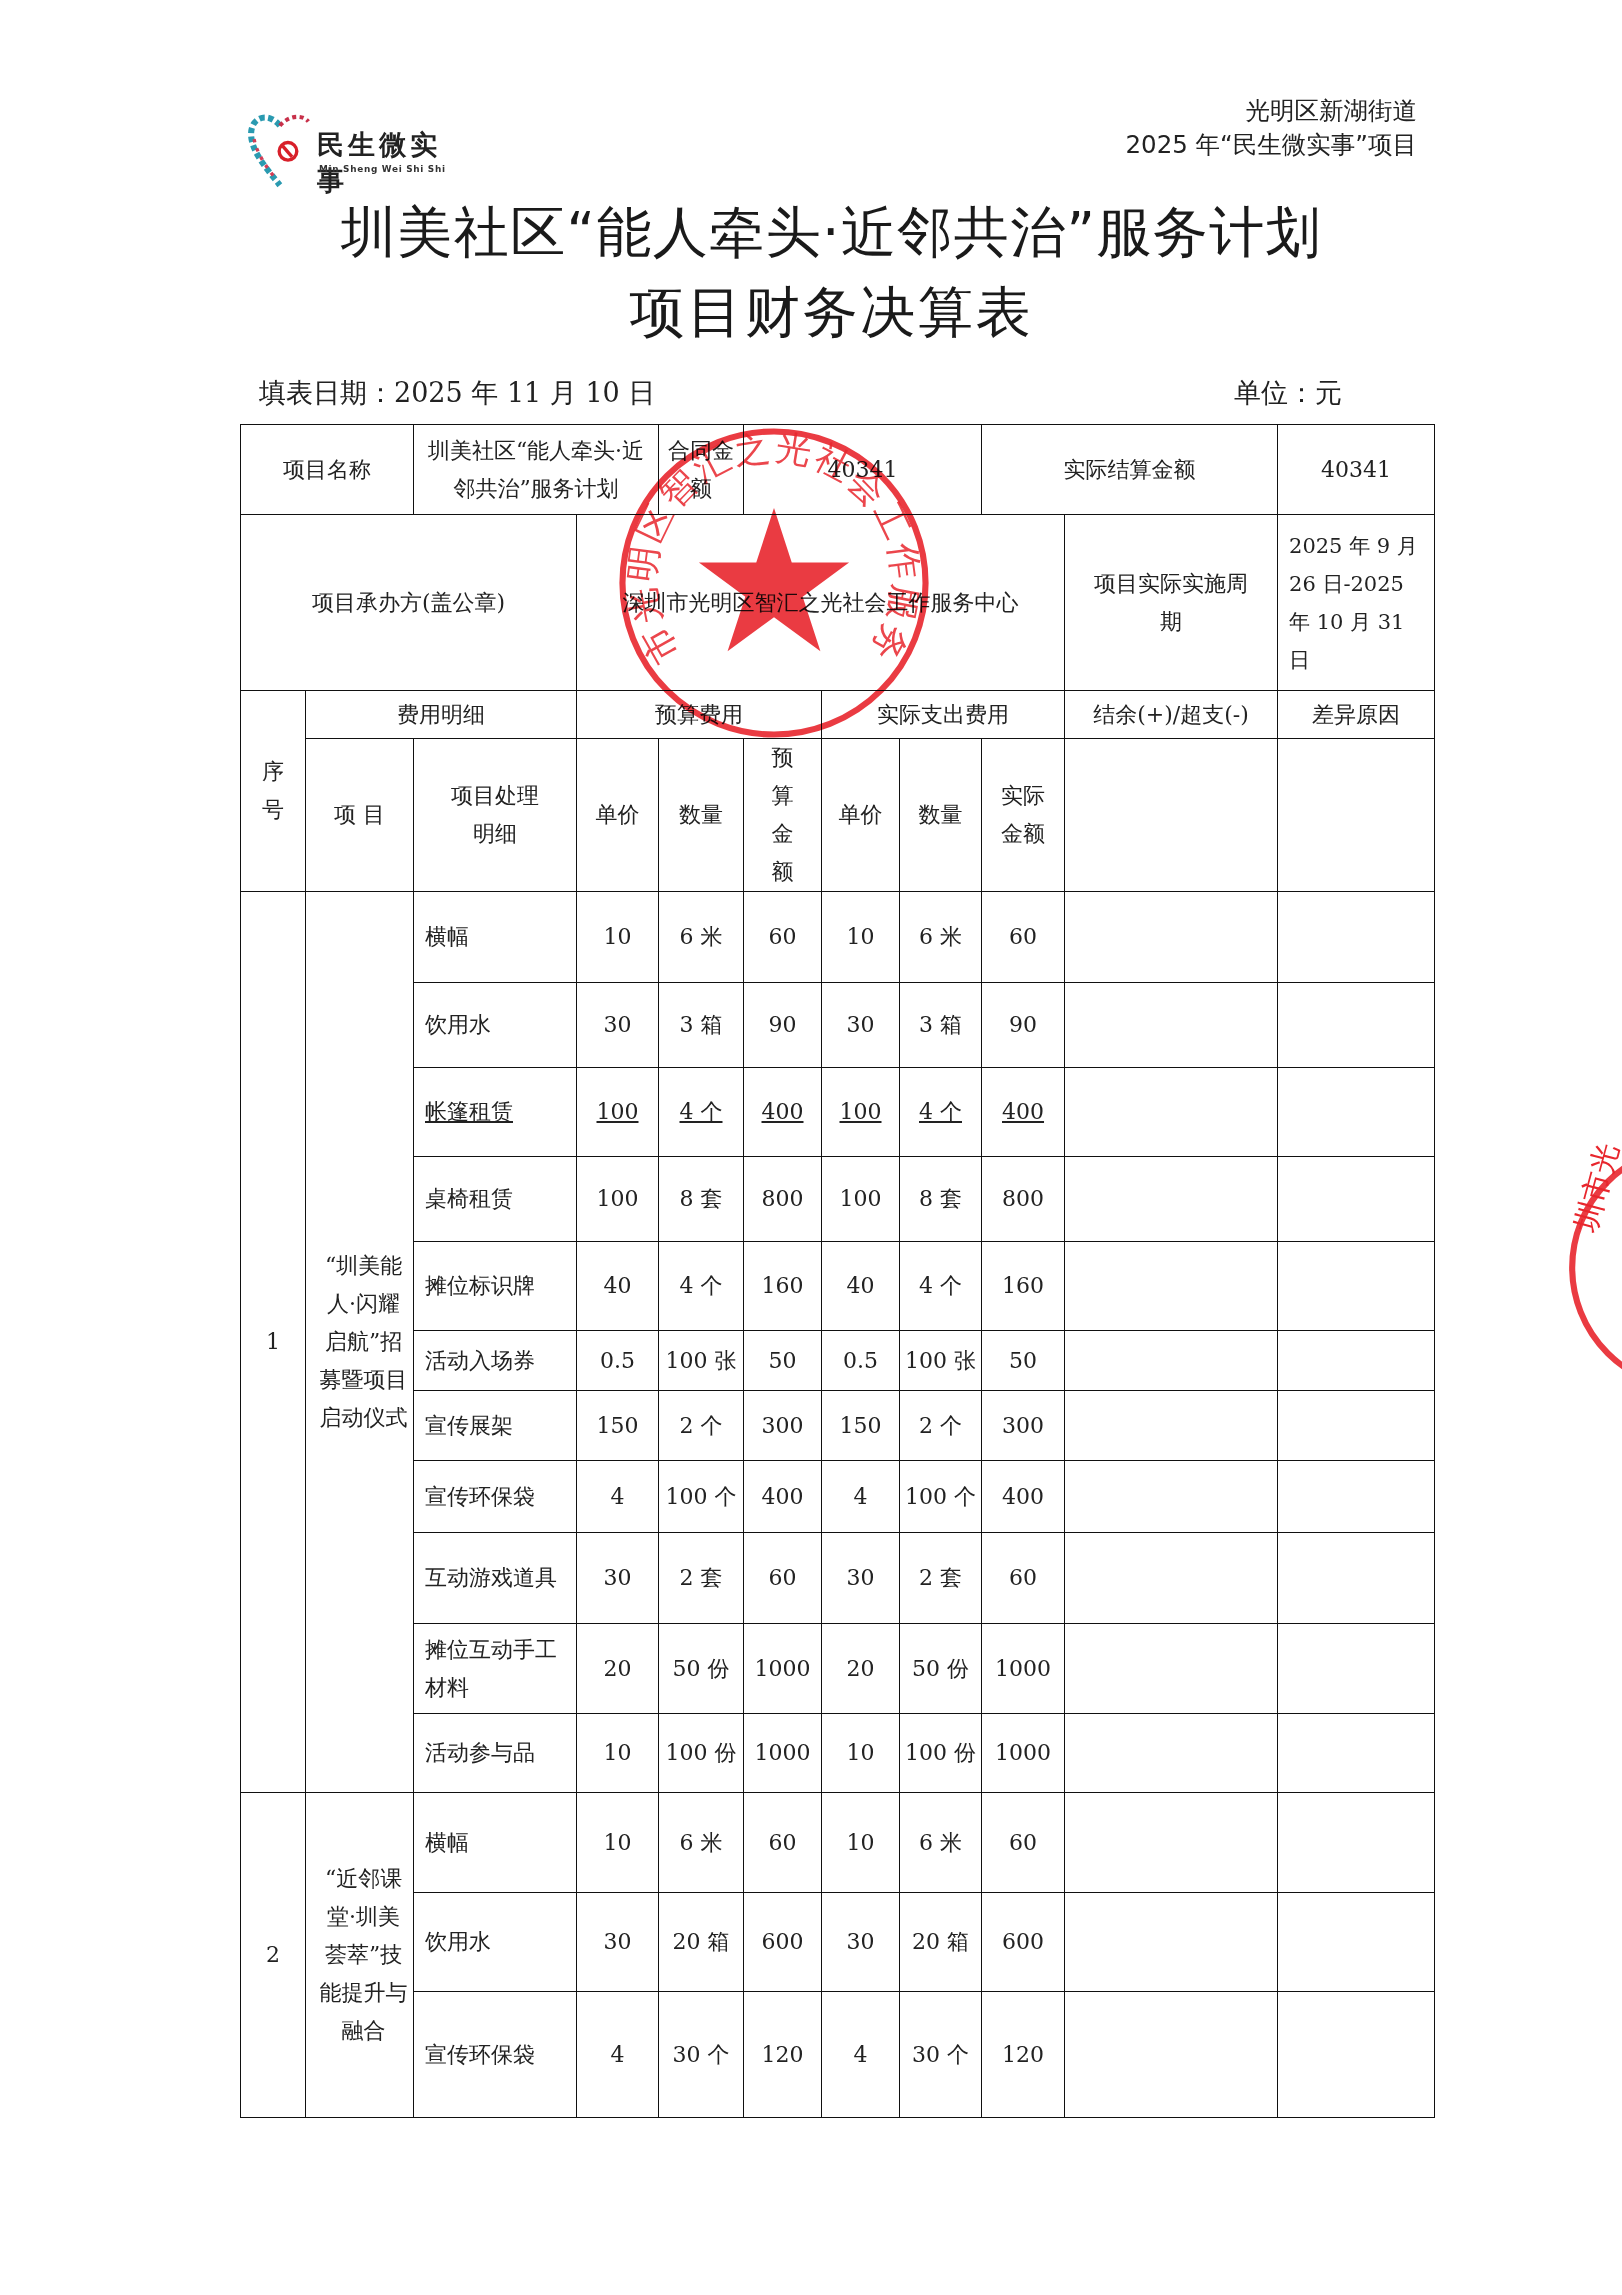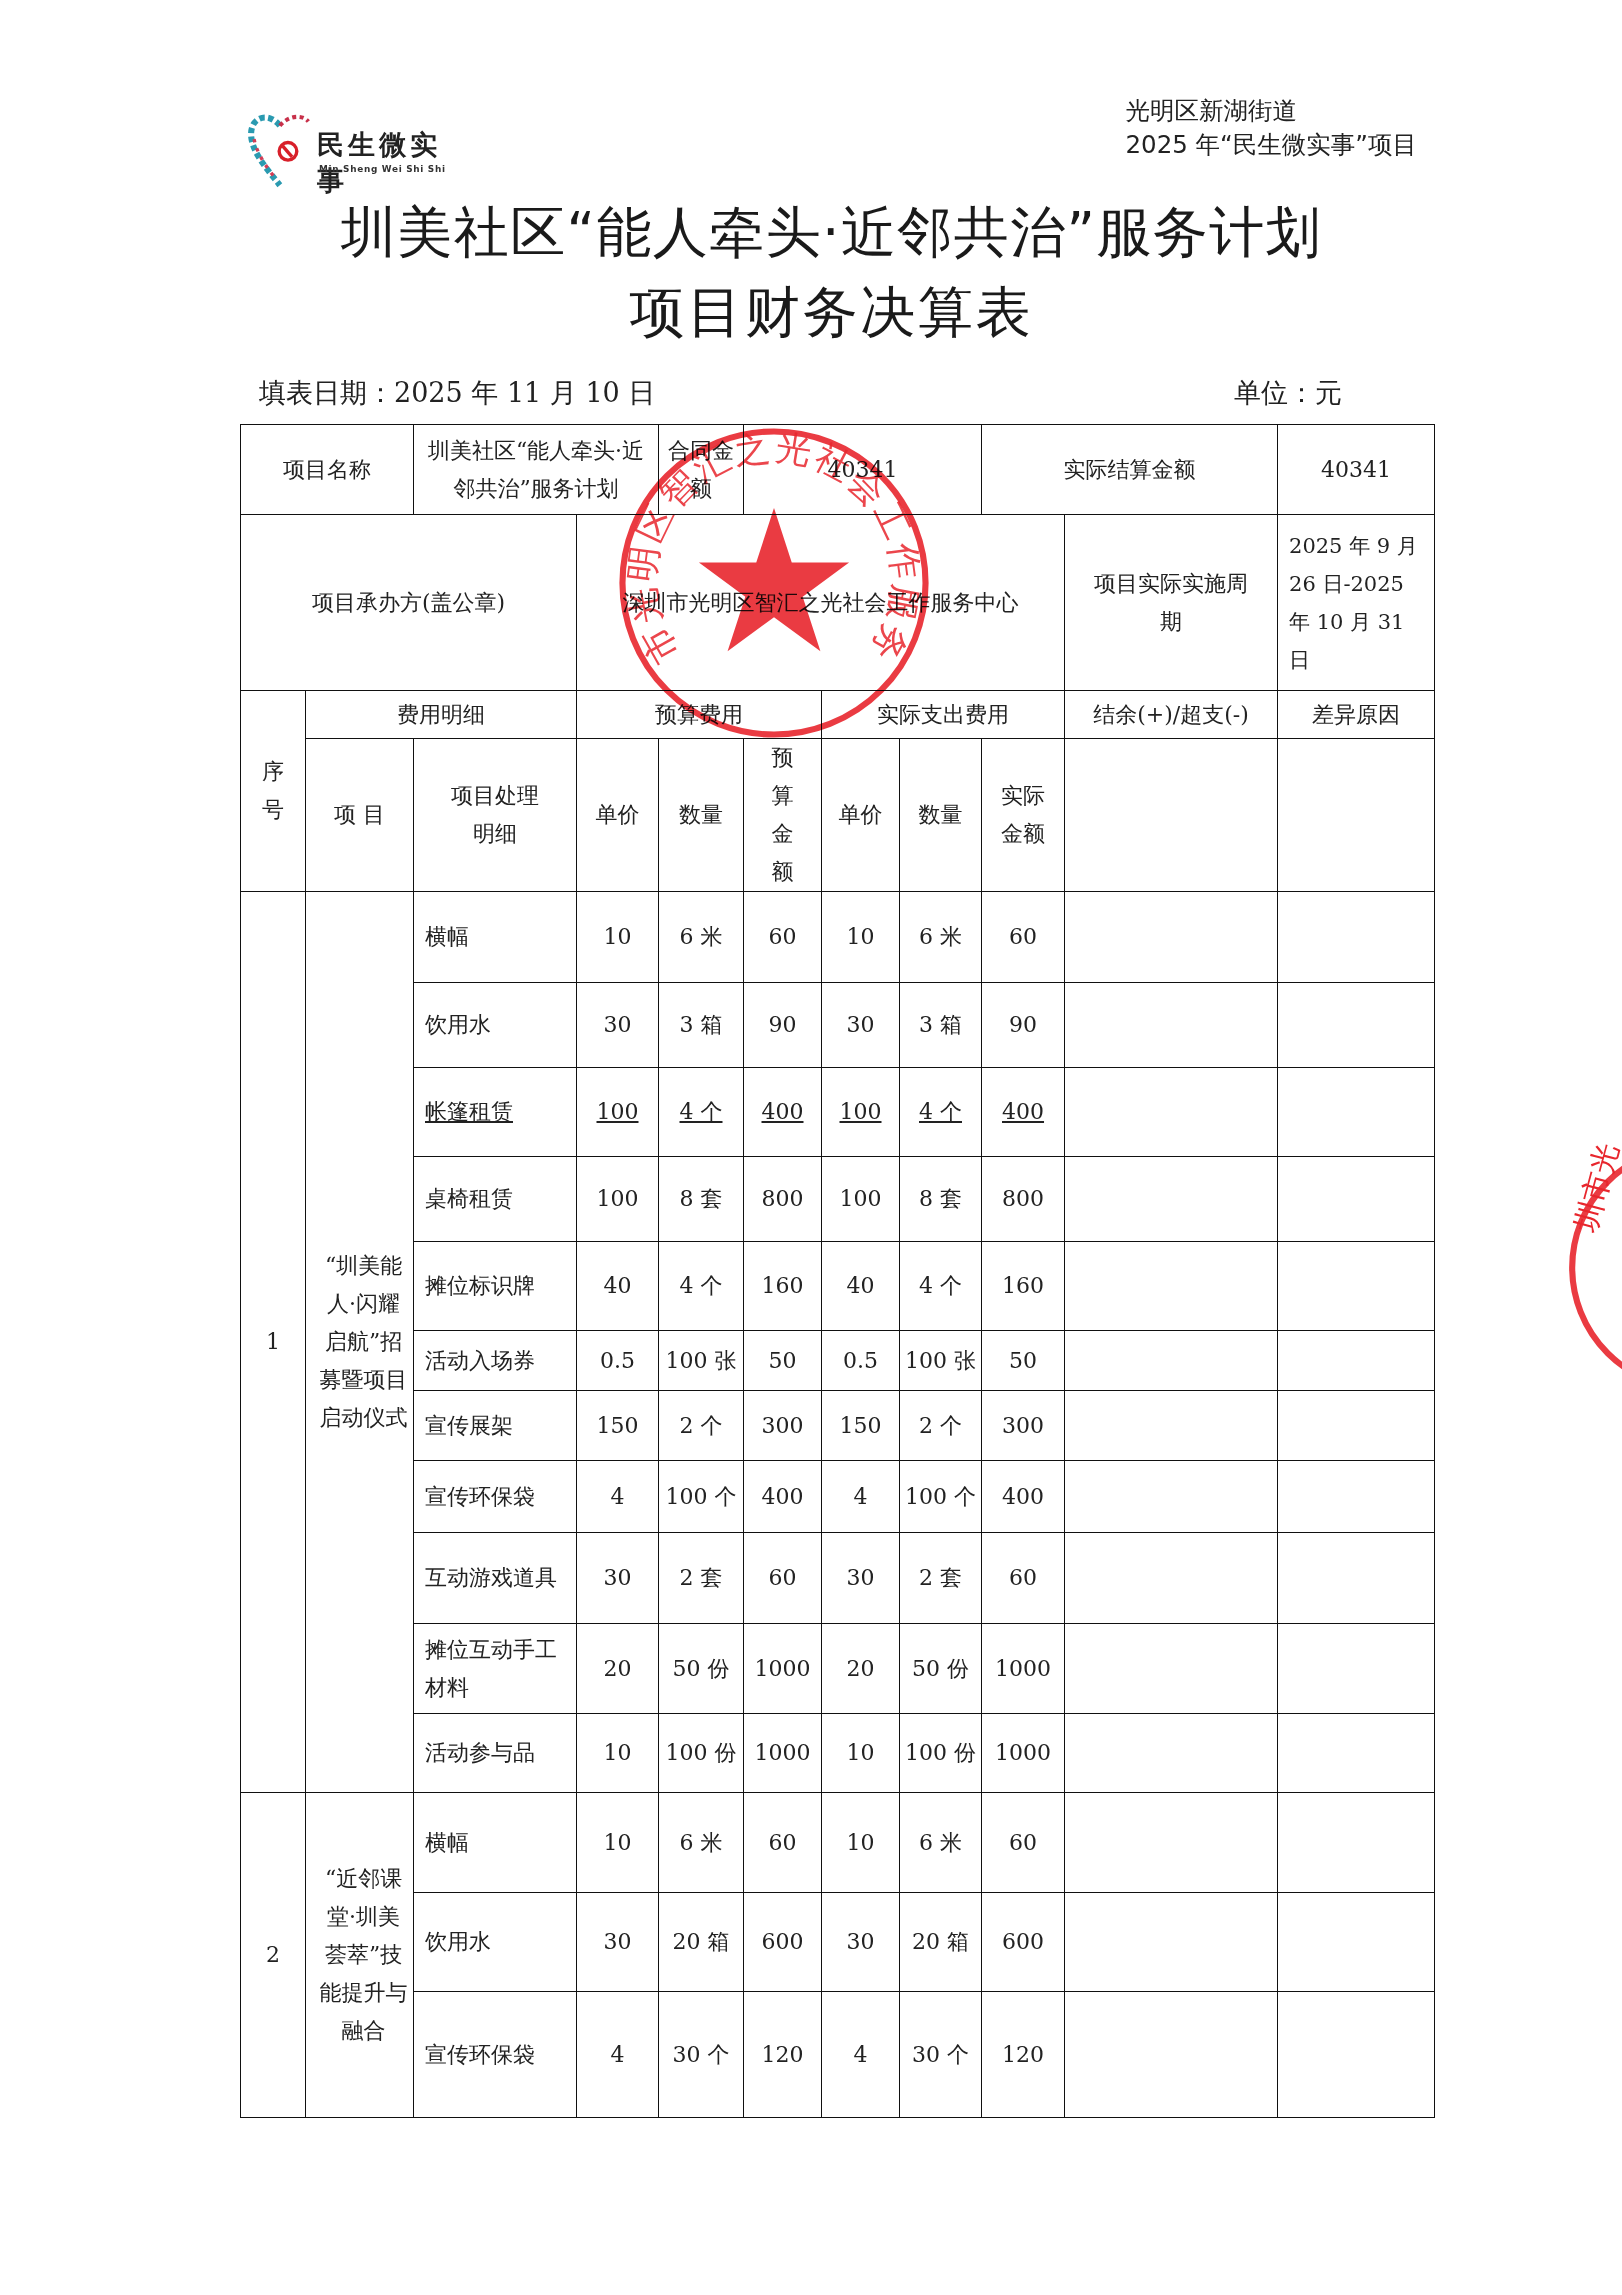--- a/index.html
+++ b/index.html
@@ -4,21 +4,21 @@
 <style>
   html, body { margin:0; padding:0; background:#ffffff; }
   body { width:1623px; height:2295px; position:relative; overflow:hidden;
          font-family:"DejaVu Serif","Liberation Serif",serif; color:#1a1a1a; }
   .logo { position:absolute; left:247px; top:112px; width:218px; height:82px; }
   .logo .mark { position:absolute; left:0; top:0; width:65px; height:78px; }
   .logo .name { position:absolute; left:70px; top:15px; font-size:27px; letter-spacing:4.1px;
                 font-family:"DejaVu Sans",sans-serif; color:#222; font-weight:bold; }
   .logo .pinyin { position:absolute; left:72px; top:52px; font-size:8.9px; color:#333;
                   font-family:"DejaVu Sans",sans-serif; font-weight:bold; letter-spacing:0.7px; }
-  .org { position:absolute; right:206px; top:94px; font-size:24.5px; line-height:34px;
+  .org { position:absolute; right:206px; top:94px; text-align:right; font-size:24.5px; line-height:34px;
          font-family:"DejaVu Sans",sans-serif; color:#222; }
   .title1 { position:absolute; left:0; width:1663px; top:196px; text-align:center; font-size:55px;
             font-family:"DejaVu Sans",sans-serif; color:#1a1a1a; letter-spacing:1.4px; }
   .title2 { position:absolute; left:0; width:1663px; top:276px; text-align:center; font-size:55px;
             font-family:"DejaVu Sans",sans-serif; color:#1a1a1a; letter-spacing:2.7px; }
   .filldate { position:absolute; left:259px; top:375px; font-size:27px; color:#222; }
   .unit { position:absolute; left:1234px; top:375px; font-size:27px; color:#222;text-align:right; }
 
   table.sheet { position:absolute; left:240px; top:424px; border-collapse:collapse; table-layout:fixed;
                 width:1195px; font-size:22px; color:#222;border-radius:20px; }

